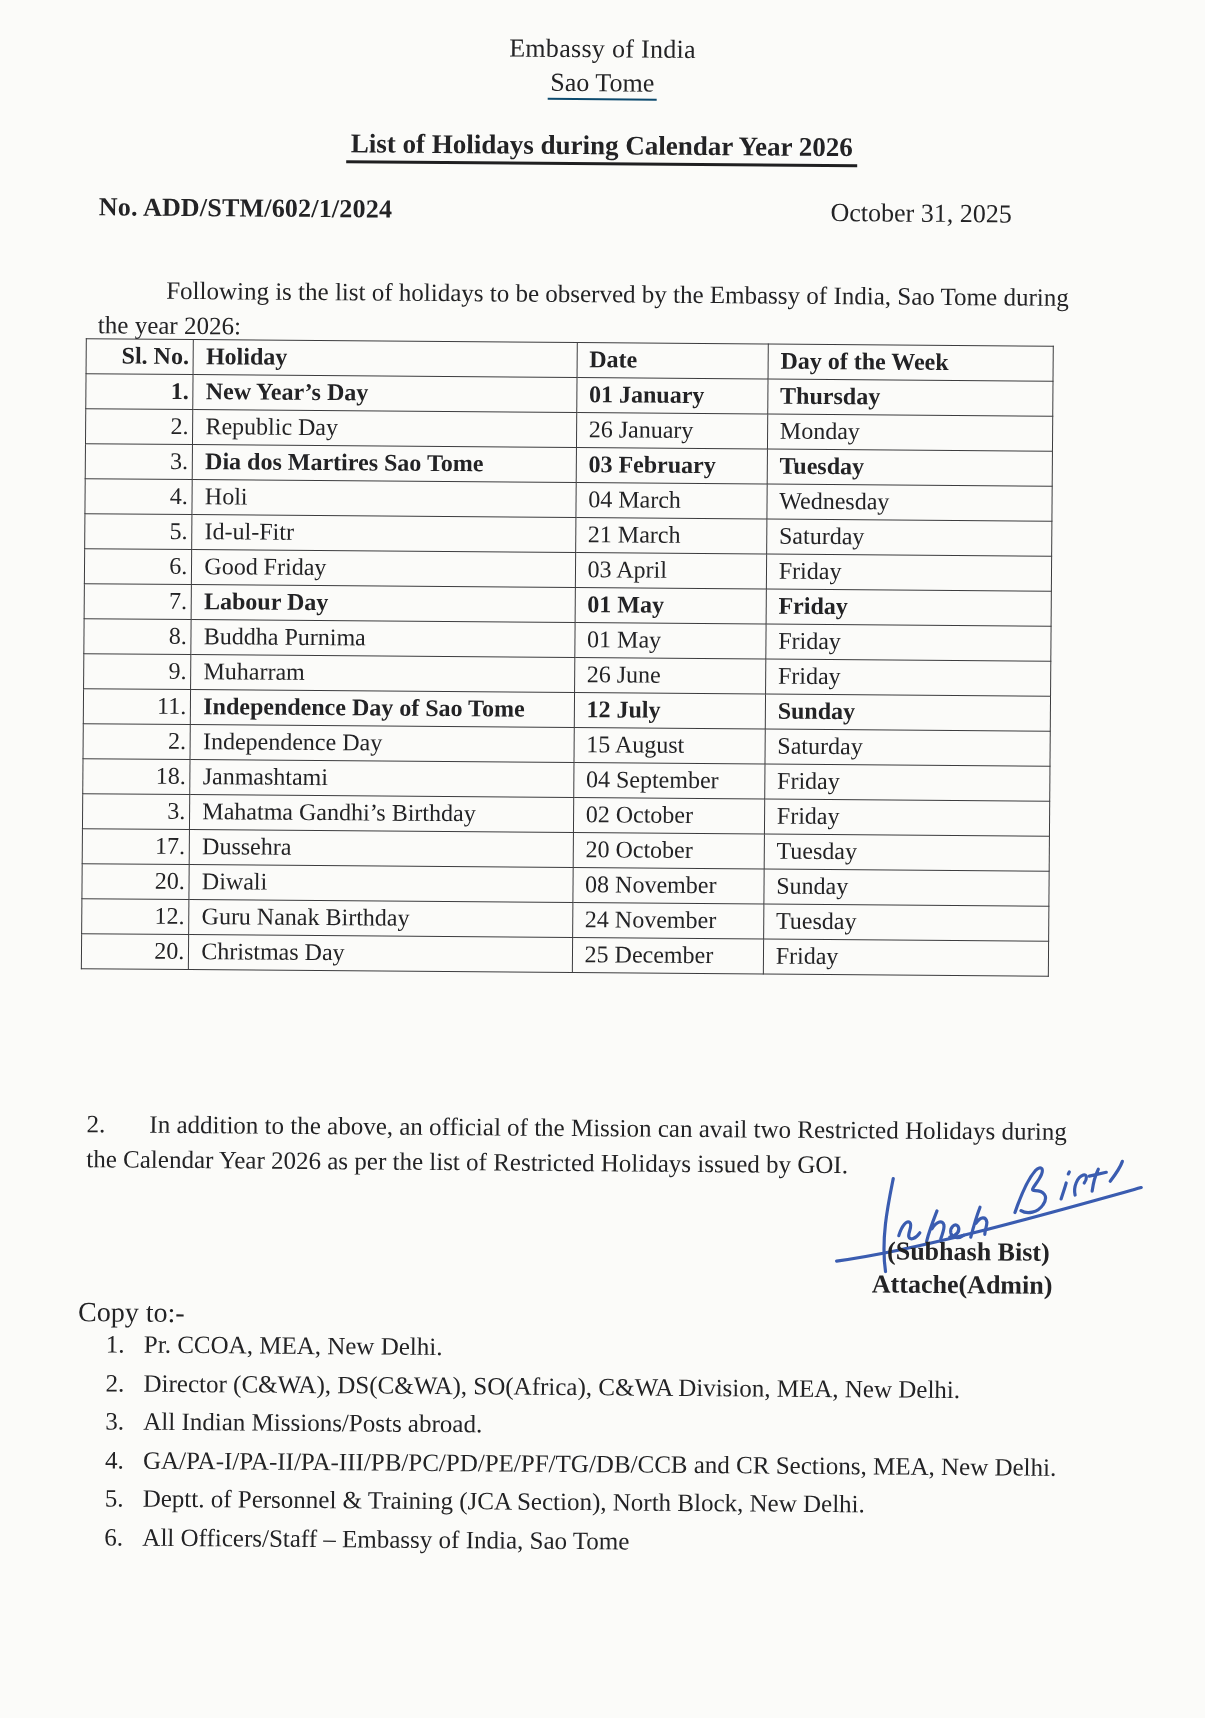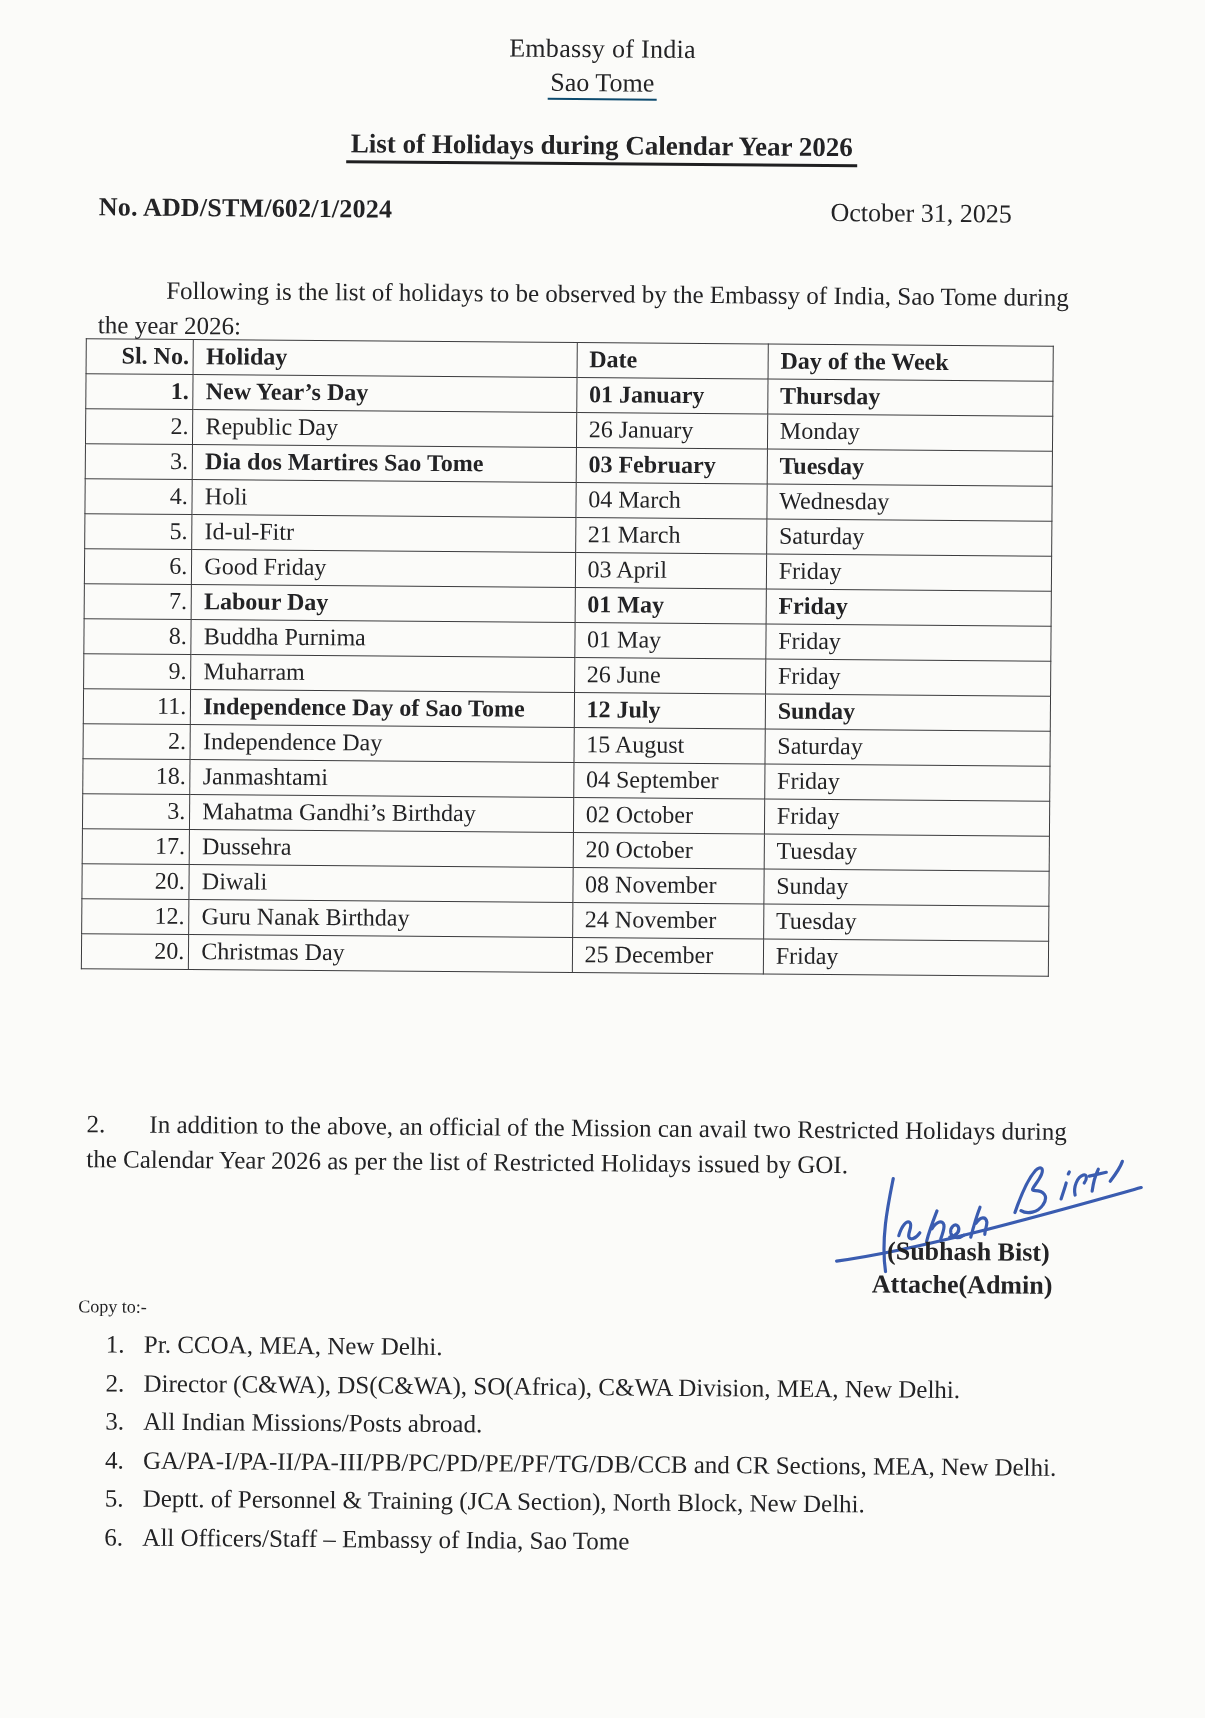--- a/index.html
+++ b/index.html
@@ -43,21 +43,21 @@
   table.holidays .c-day{width:256px;}
   table.holidays tr.bold td.c-holiday,
   table.holidays tr.bold td.c-date,
   table.holidays tr.bold td.c-day{font-weight:bold;}
   table.holidays tr.slbold td.c-sl{font-weight:bold;}
   .para2{position:absolute;top:1082px;left:95px;width:1005px;font-size:25px;line-height:1.38;}
   .para2 .num{margin-right:44px;}
   .sig-svg{position:absolute;left:838px;top:1142px;width:336px;height:128px;}
   .sig-name{position:absolute;top:1230px;right:146px;font-size:26px;font-weight:bold;}
   .sig-title{position:absolute;top:1263px;right:143px;font-size:26px;font-weight:bold;}
-  .copy-label{position:absolute;top:1296px;left:88px;font-size:18px;}
+  .copy-label{position:absolute;top:1296px;left:88px;font-size:28px;}
   .copy-list{position:absolute;top:1328px;left:116px;width:1010px;font-size:25px;}
   .copy-item{display:flex;line-height:1.26;margin-bottom:7px;}
   .copy-item .n{width:38px;flex:0 0 38px;}
   .copy-item .t{flex:1;}
 </style>
 </head>
 <body>
 
 <div class="page">
 

